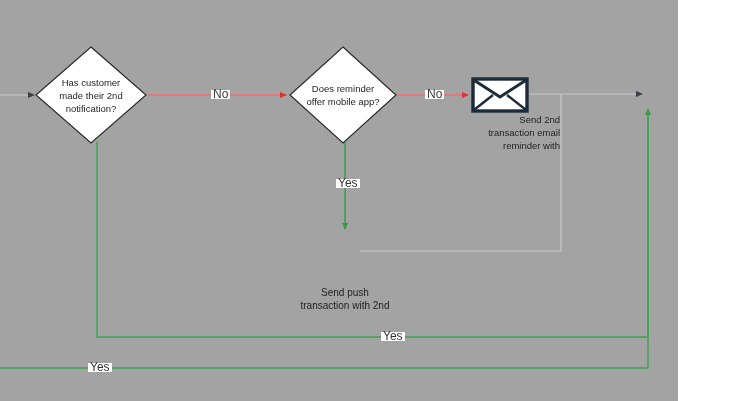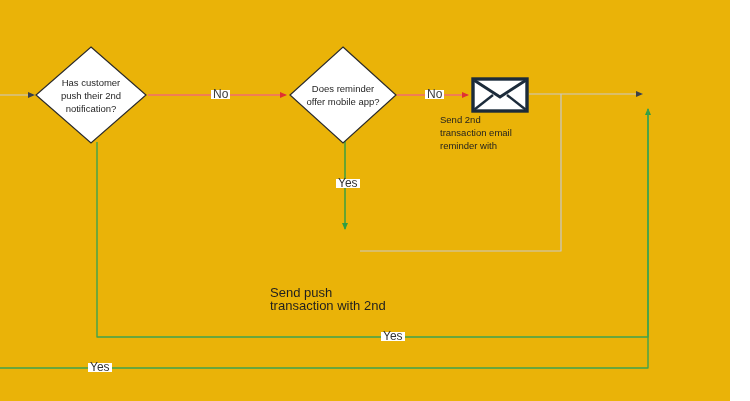--- a/index.html
+++ b/index.html
@@ -1,51 +1,52 @@
 <!DOCTYPE html>
 <html><head>
 <meta charset="utf-8">
 <style>
   html,body{margin:0;padding:0;background:#ffffff;}
   #canvas{
     position:relative;
-    width:730px;height:401px;
-    background:#eab308;
+    width:678px;height:401px;
+    background:#a3a3a3;
     font-family:"Liberation Sans", sans-serif;
     overflow:hidden;
   }
   #wires{position:absolute;left:0;top:0;width:750px;height:401px;}
   .node{position:absolute;}
   .diamond-wrap{position:absolute;}
   .diamond-label{
     position:absolute;
     left:0;top:0;width:100%;height:100%;
     display:flex;flex-direction:column;
     align-items:center;justify-content:center;
     font-size:9.5px;color:#1f1f1f;line-height:13px;
     text-align:center;
     pointer-events:none;
   }
   .proc-label{
     position:absolute;
-    text-align:left;
+    text-align:right;
     font-size:9.5px;color:#1f1f1f;line-height:13px;
   }
   .edge-label{
     position:absolute;
     font-size:12px;color:#333333;
     background:#ffffff;
     padding:0 2px;
     line-height:9px;
     white-space:nowrap;
   }
   .edge-label.red{color:#3c3c3c;}
   .free-label{
     position:absolute;
-    font-size:13px;color:#1f1f1f;line-height:13px;
+    text-align:center;
+    font-size:10px;color:#1f1f1f;line-height:13px;
   }
 </style>
 </head>
 <body>
 
 <div id="canvas">
 
   <svg id="wires" viewBox="0 0 750 401" xmlns="http://www.w3.org/2000/svg">
     <defs>
       <marker id="ah-gray" markerWidth="8" markerHeight="8" refX="6" refY="3" orient="auto" markerUnits="userSpaceOnUse">
@@ -75,21 +76,21 @@
 
     <path d="M0,368 L648,368 L648,109" fill="none" stroke="#3fa34d" stroke-width="1.4" stroke-linejoin="round"></path>
   </svg>
 
   <div class="diamond-wrap" style="left:34px;top:45px;width:114px;height:100px;">
     <svg width="114" height="100" viewBox="0 0 114 100">
       <path d="M57,2 L112,50 L57,98 L2,50 Z" fill="#ffffff" stroke="#2b2b2b" stroke-width="1.2"></path>
     </svg>
     <div class="diamond-label">
       <span>Has customer</span>
-      <span>push their 2nd</span>
+      <span>made their 2nd</span>
       <span>notification?</span>
     </div>
   </div>
 
   <div class="diamond-wrap" style="left:288px;top:45px;width:110px;height:100px;">
     <svg width="110" height="100" viewBox="0 0 110 100">
       <path d="M55,2 L108,50 L55,98 L2,50 Z" fill="#ffffff" stroke="#2b2b2b" stroke-width="1.2"></path>
     </svg>
     <div class="diamond-label">
       <span>Does reminder</span>

